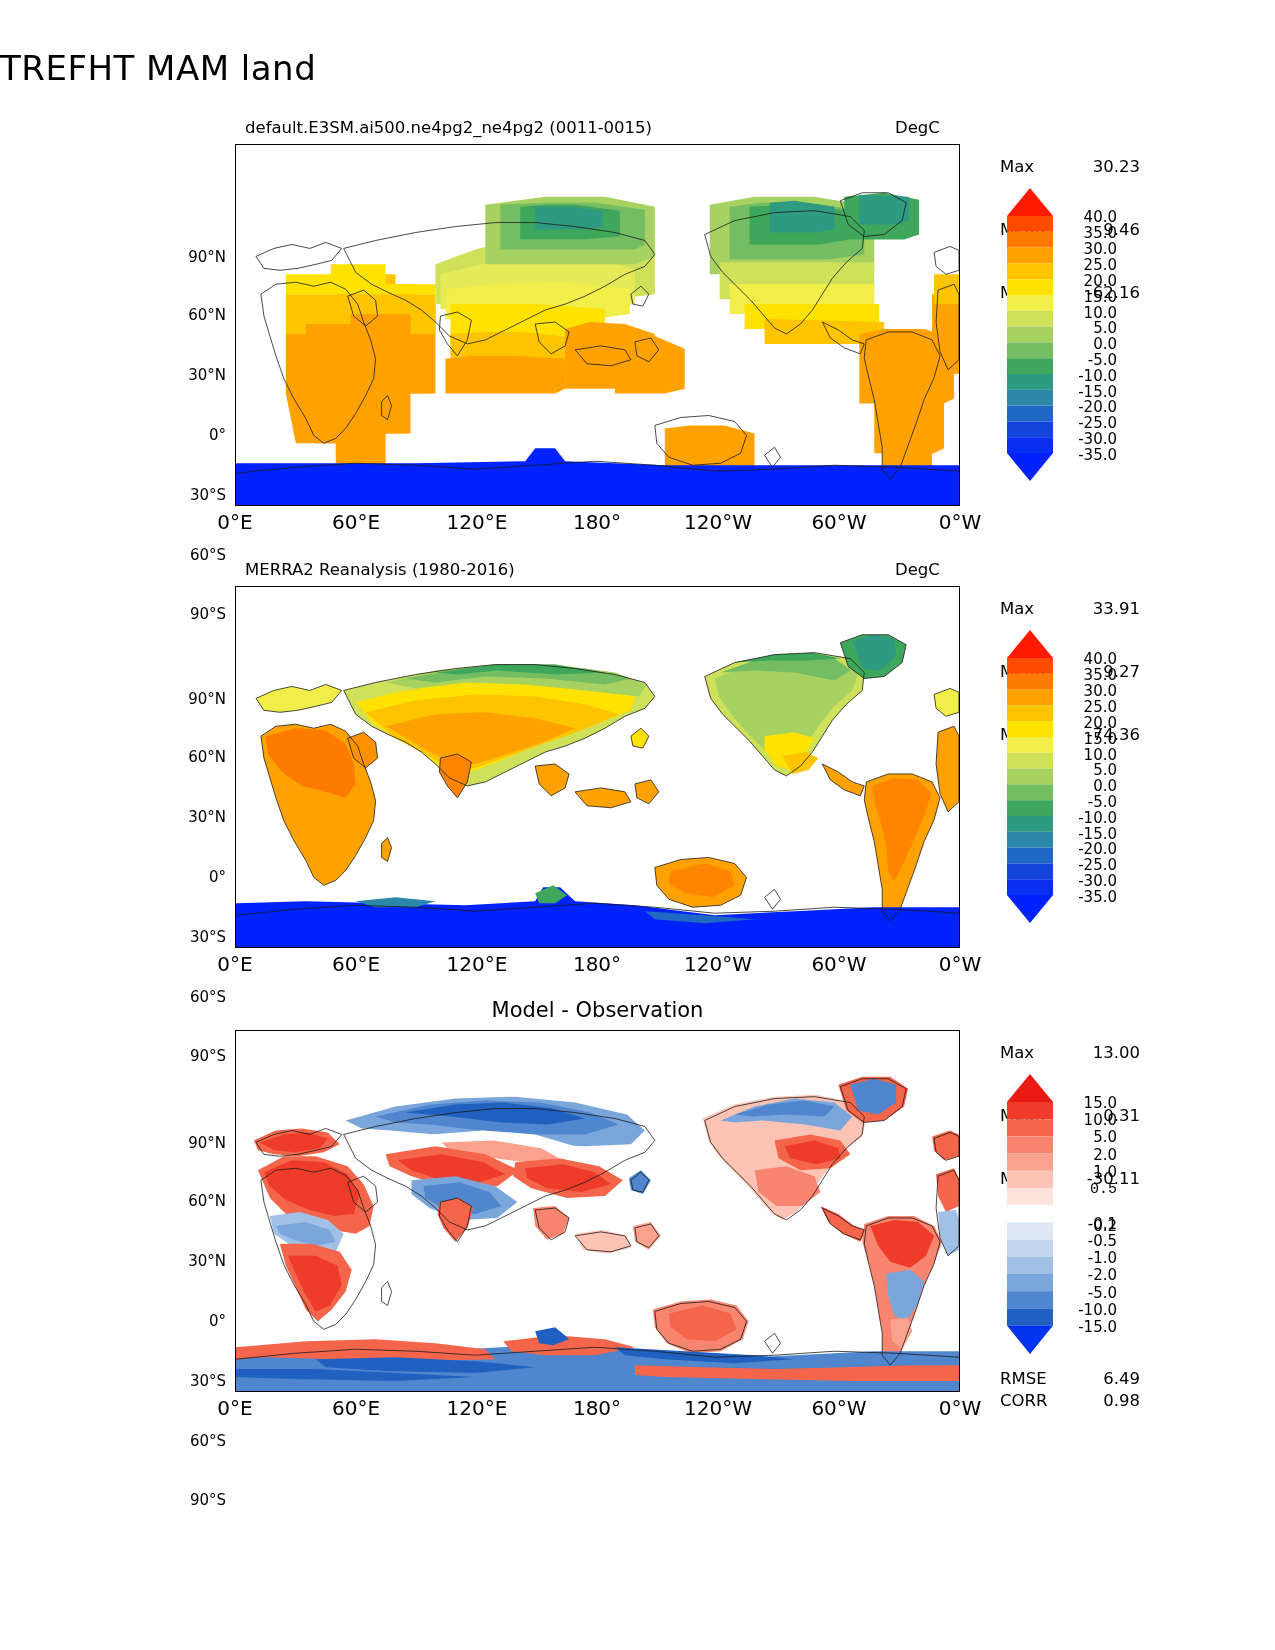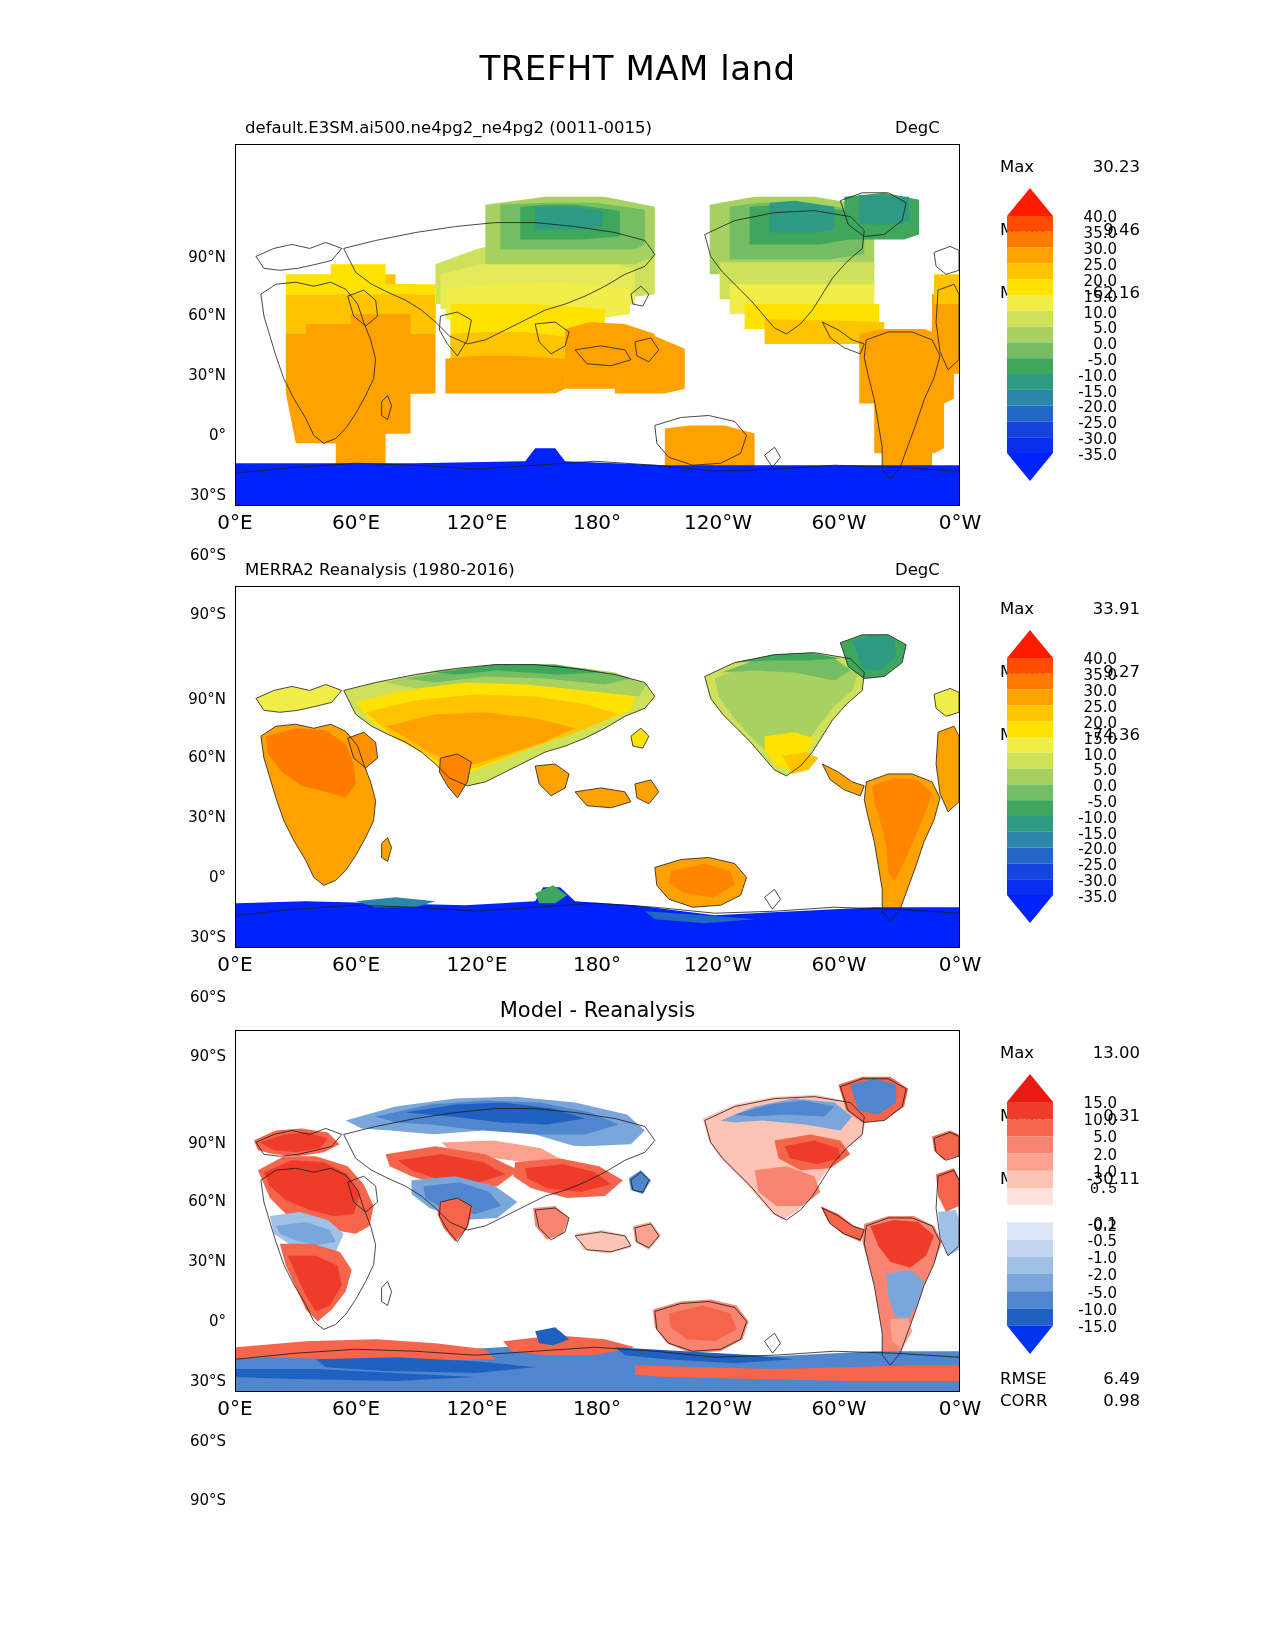--- a/index.html
+++ b/index.html
@@ -18,21 +18,21 @@
   .page {
     position: relative;
     width: 1275px;
     height: 1650px;
   }
   .main-title {
     position: absolute;
     top: 48px;
     left: 0;
     width: 1275px;
-    text-align: center;
+    text-align: left;
     font-size: 34px;
     letter-spacing: 0.5px;
   }
   .panel {
     position: absolute;
     left: 0;
     width: 1275px;
   }
   .panel-1 { top: 110px; }
   .panel-2 { top: 552px; }
@@ -438,21 +438,21 @@
         <span style="top:197px;">-15.0</span>
         <span style="top:212px;">-20.0</span>
         <span style="top:228px;">-25.0</span>
         <span style="top:244px;">-30.0</span>
         <span style="top:260px;">-35.0</span>
       </div>
     </div>
   </div>
 
   <div class="panel panel-3">
-    <div class="map-title-center">Model - Reanalysis</div>
+    <div class="map-title-center">Model - Observation</div>
 
     <div class="map-frame">
       <div class="map-inner">
         <svg viewBox="0 0 725 362" preserveAspectRatio="none">
           <g>
 
             <path d="M22,140 L48,126 L80,126 L112,136 L128,154 L138,176 L134,196 L120,204 L98,200 L74,196 L52,186 L34,168 Z" fill="#f4654c"></path>
             <path d="M28,142 L56,130 L88,132 L112,144 L124,164 L118,184 L98,186 L74,180 L50,170 L34,156 Z" fill="#ee3b2a"></path>
             <path d="M34,186 L64,182 L92,190 L108,204 L100,222 L78,224 L56,216 L38,204 Z" fill="#a0c0e6"></path>
             <path d="M40,196 L70,192 L94,200 L100,212 L80,216 L58,210 L44,204 Z" fill="#7aa6db"></path>

